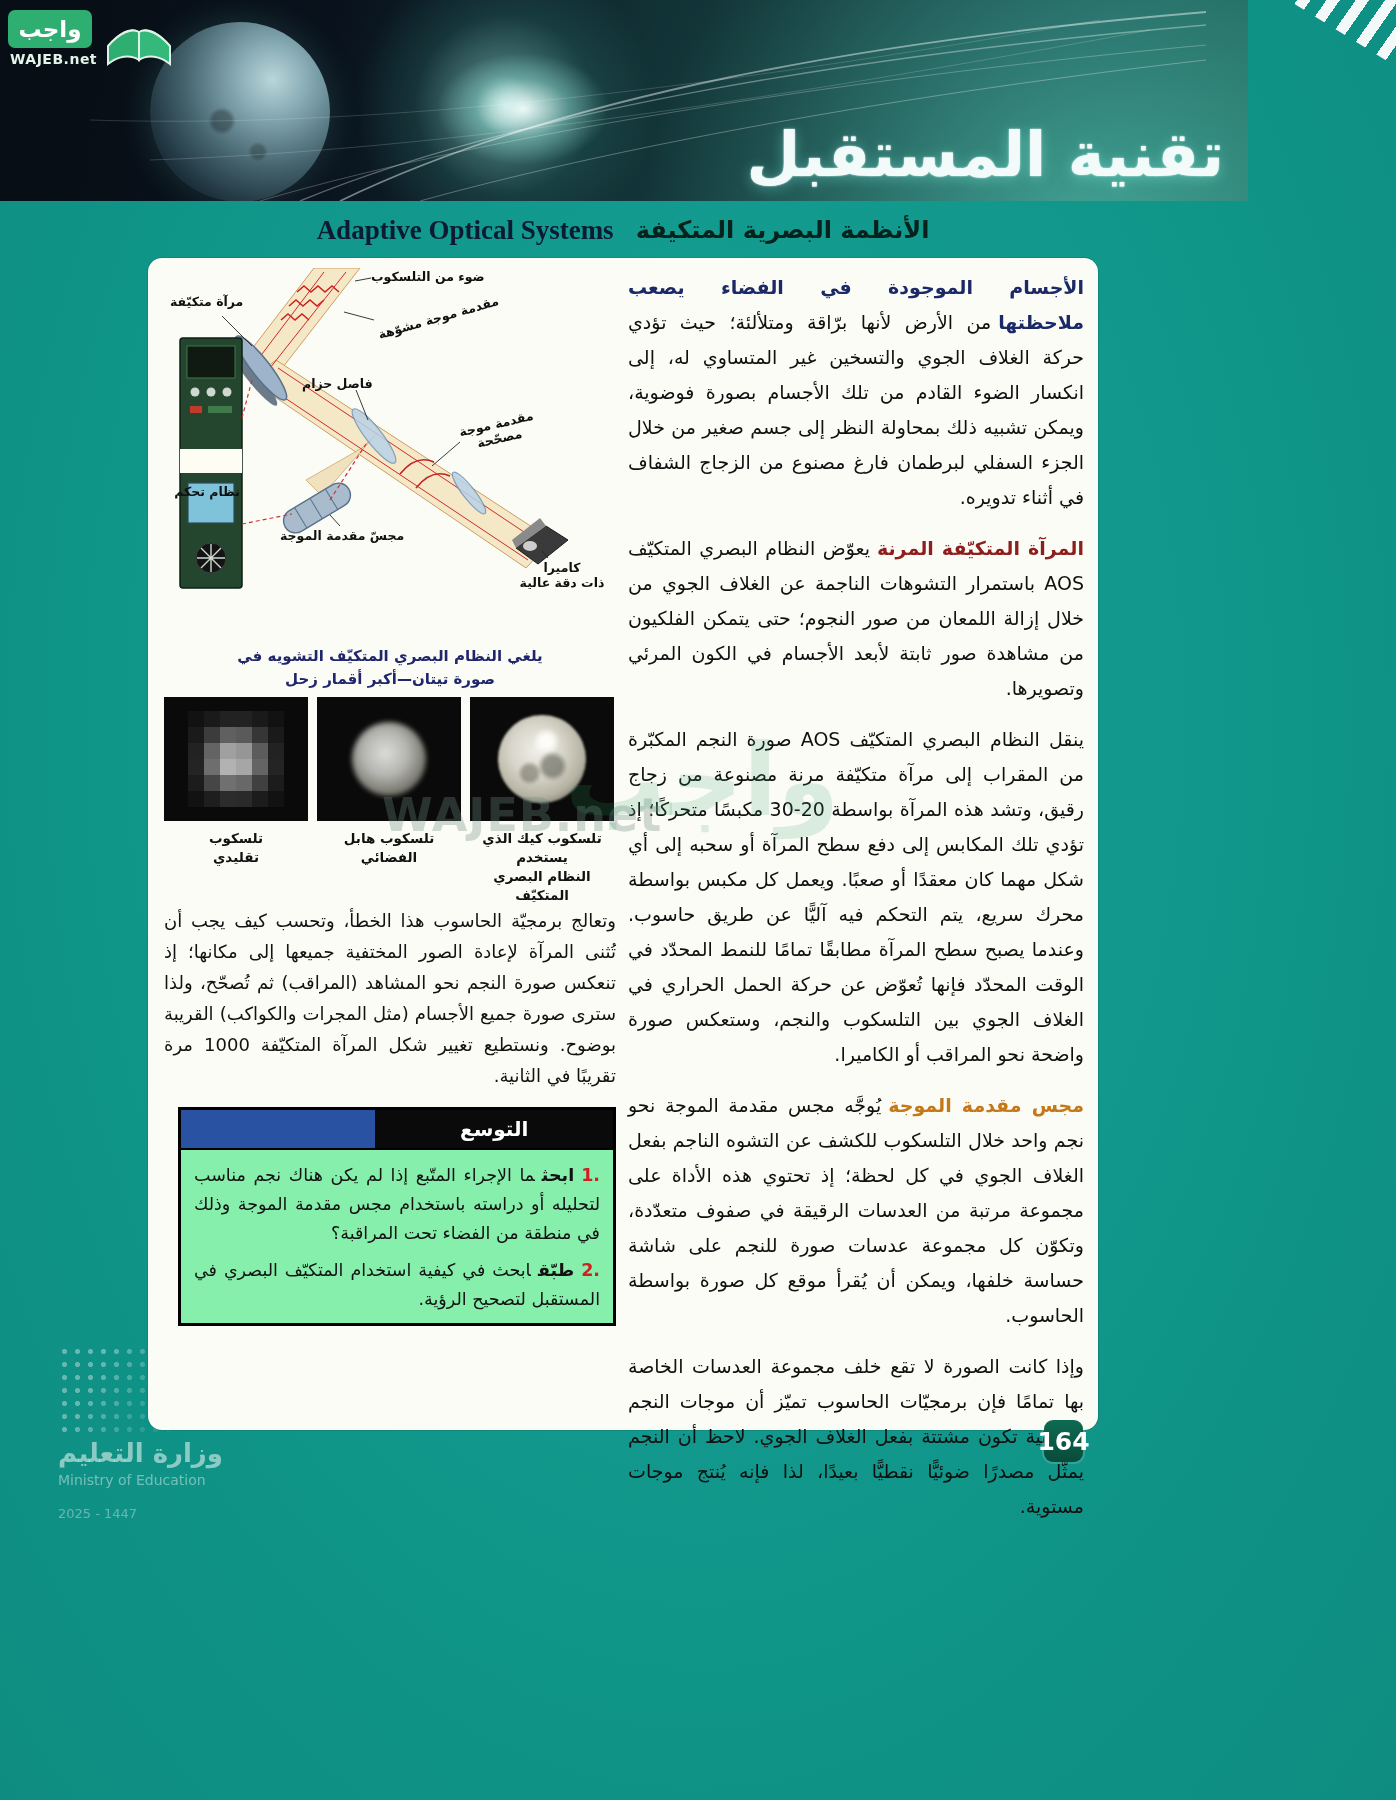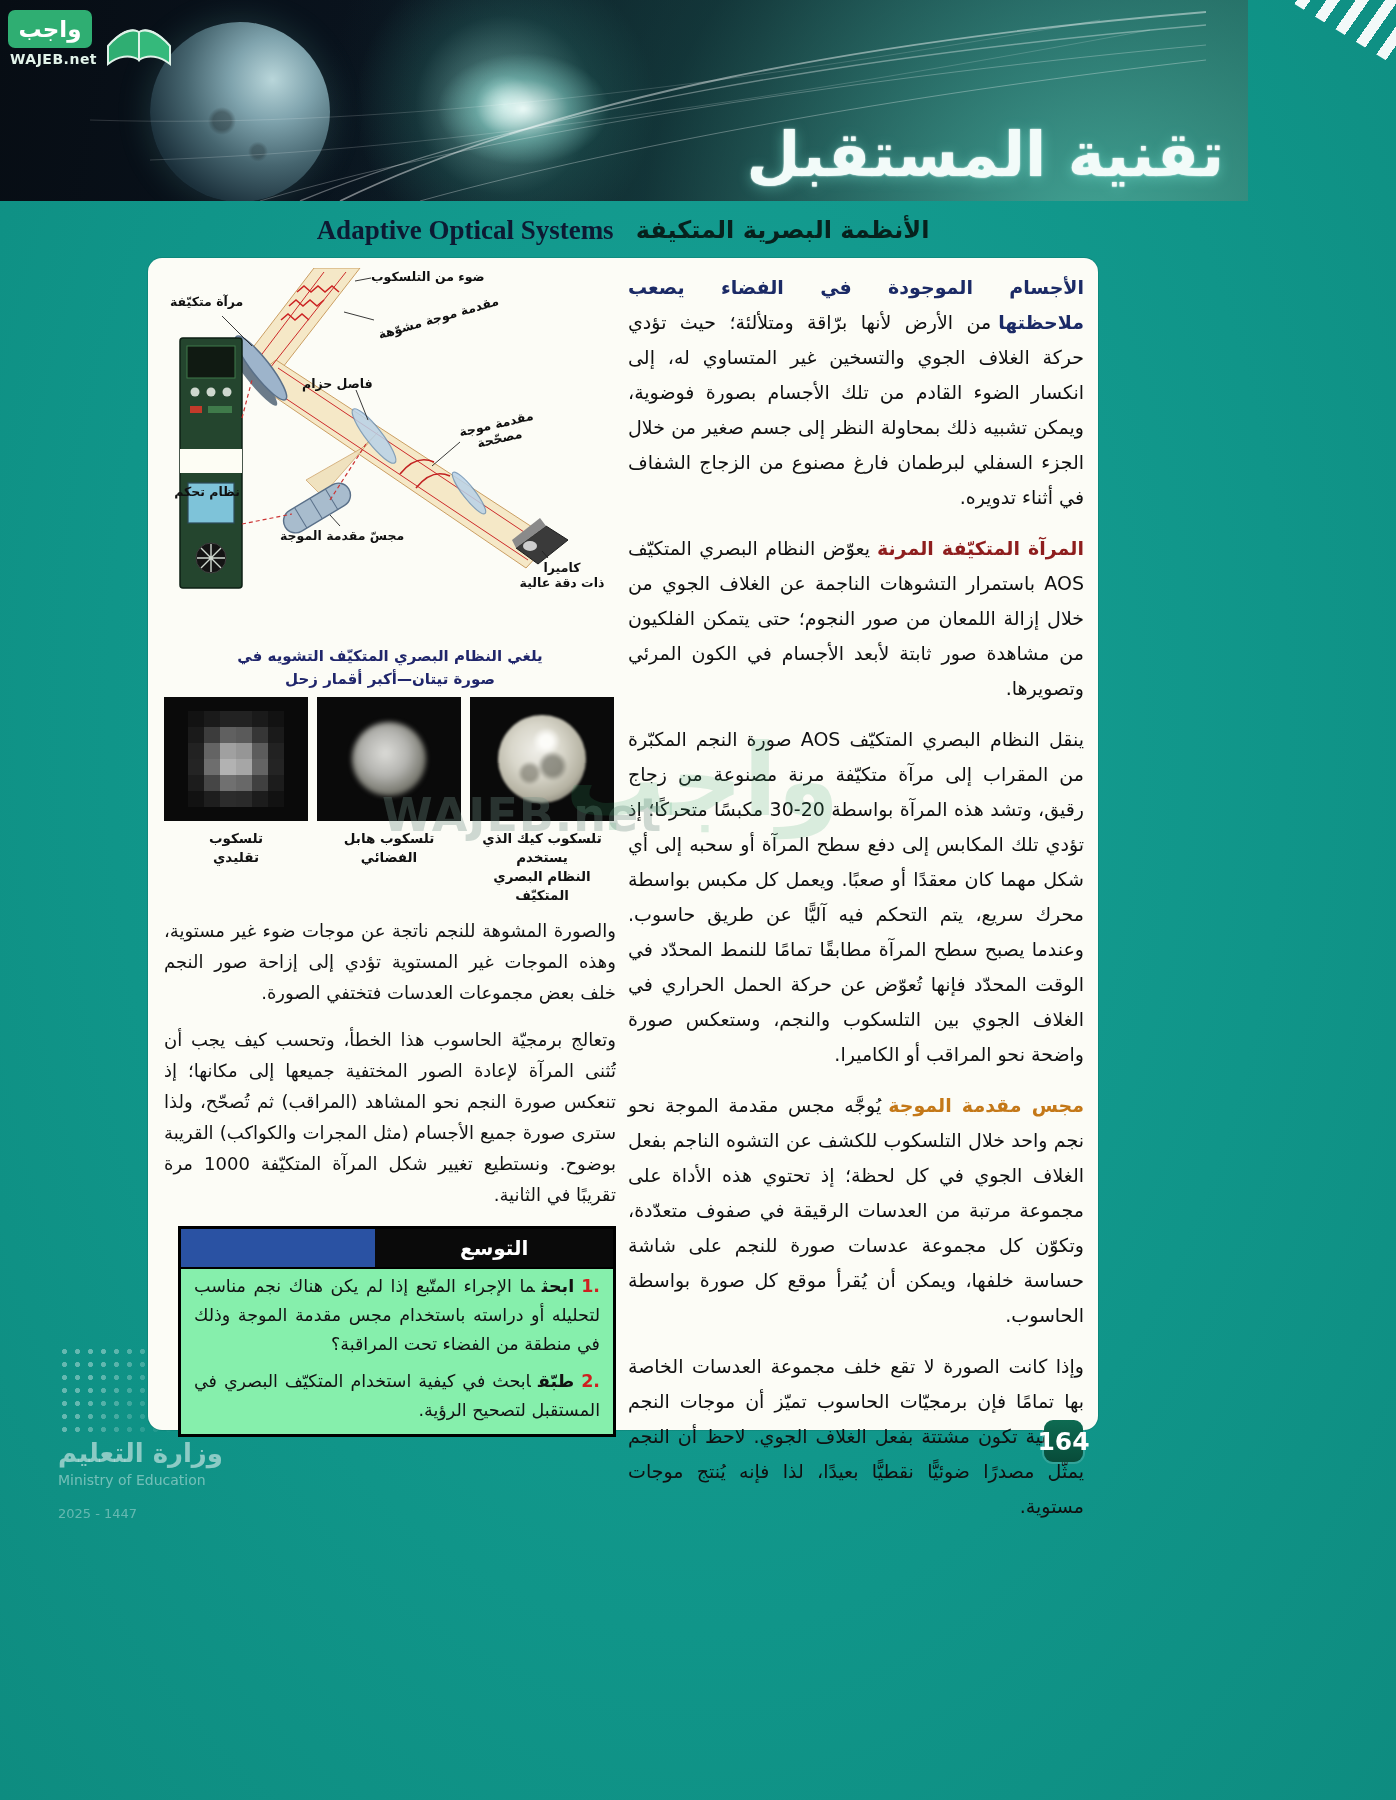--- a/index.html
+++ b/index.html
@@ -64,21 +64,21 @@
   .tele-labels{display:flex;gap:9px;margin-top:8px;direction:ltr;}
   .tlab{width:144px;text-align:center;font-weight:bold;font-size:13.5px;line-height:19px;flex:0 0 auto;direction:rtl;}
   .lp{font-size:18px;line-height:31px;text-align:justify;margin:0 0 16px;}
   .lp1{margin-top:10px;}
   
   .xbox{margin-top:12px;border:3px solid #000;background:#86efac;width:438px;box-sizing:border-box;}
   .xhdr{display:flex;height:38px;border-bottom:2.5px solid #000;direction:ltr;}
   .xblue{width:45%;background:#2a52a3;}
   .xblack{flex:1;background:#0a0a0a;color:#fff;display:flex;align-items:center;justify-content:center;
     font-weight:bold;font-size:20px;}
-  .xbody{padding:3px 13px 9px;font-size:17.5px;line-height:29px;text-align:justify;}
+  .xbody{padding:11px 13px 9px;font-size:17.5px;line-height:29px;text-align:justify;}
   .xitem{margin:0 0 8px;}
   .xitem:last-child{margin-bottom:0;}
   .enum{color:#cf1f1f;font-weight:bold;direction:ltr;unicode-bidi:isolate;margin-left:7px;}
   .elead{font-weight:bold;margin-left:7px;}
   
   .page-badge{position:absolute;left:1044px;top:1420px;width:39px;height:42px;border-radius:9px;
     background:linear-gradient(180deg,#0e6b52,#084b39);color:#ffffff;font-weight:bold;font-size:25px;
     display:flex;align-items:center;justify-content:center;z-index:4;box-shadow:0 0 0 2px rgba(255,255,255,.15);}
   .wm-net{position:absolute;left:382px;top:788px;z-index:5;pointer-events:none;
     font-size:46px;font-weight:bold;color:rgba(110,140,130,.32);letter-spacing:1px;}
@@ -288,21 +288,20 @@
         <div class="tlab">
           <div>تلسكوب هابل</div>
           <div>الفضائي</div>
         </div>
         <div class="tlab">
           <div>تلسكوب كيك الذي يستخدم</div>
           <div>النظام البصري المتكيّف</div>
         </div>
       </div>
 
-      <p class="lp lp1">والصورة المشوهة للنجم ناتجة عن موجات ضوء غير مستوية، وهذه الموجات غير المستوية تؤدي إلى إزاحة صور النجم خلف بعض مجموعات العدسات فتختفي الصورة.</p>
       <p class="lp">وتعالج برمجيّة الحاسوب هذا الخطأ، وتحسب كيف يجب أن تُثنى المرآة لإعادة الصور المختفية جميعها إلى مكانها؛ إذ تنعكس صورة النجم نحو المشاهد (المراقب) ثم تُصحّح، ولذا سترى صورة جميع الأجسام (مثل المجرات والكواكب) القريبة بوضوح. ونستطيع تغيير شكل المرآة المتكيّفة 1000 مرة تقريبًا في الثانية.</p>
 
       <div class="xbox">
         <div class="xhdr">
           <div class="xblue"></div>
           <div class="xblack">التوسع</div>
         </div>
         <div class="xbody">
           <p class="xitem">
             <span class="enum">1.</span><span class="elead">ابحث</span><span>ما الإجراء المتّبع إذا لم يكن هناك نجم مناسب لتحليله أو دراسته باستخدام مجس مقدمة الموجة وذلك في منطقة من الفضاء تحت المراقبة؟</span>

